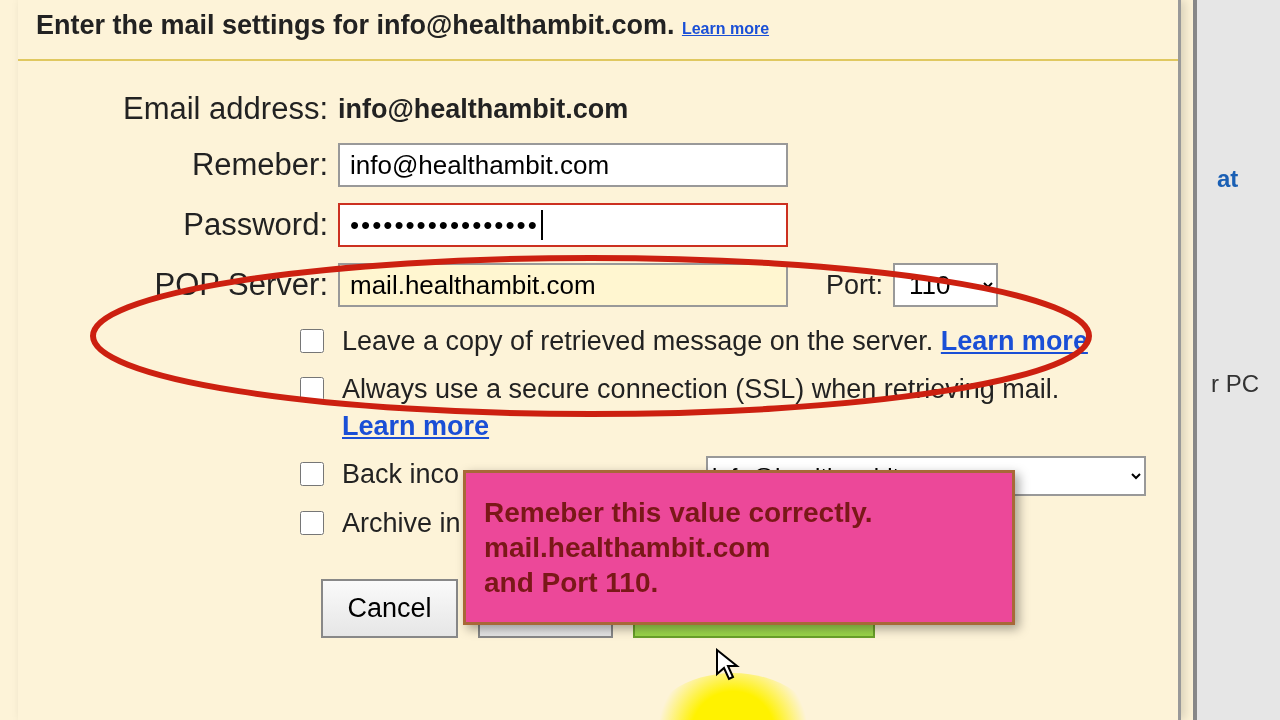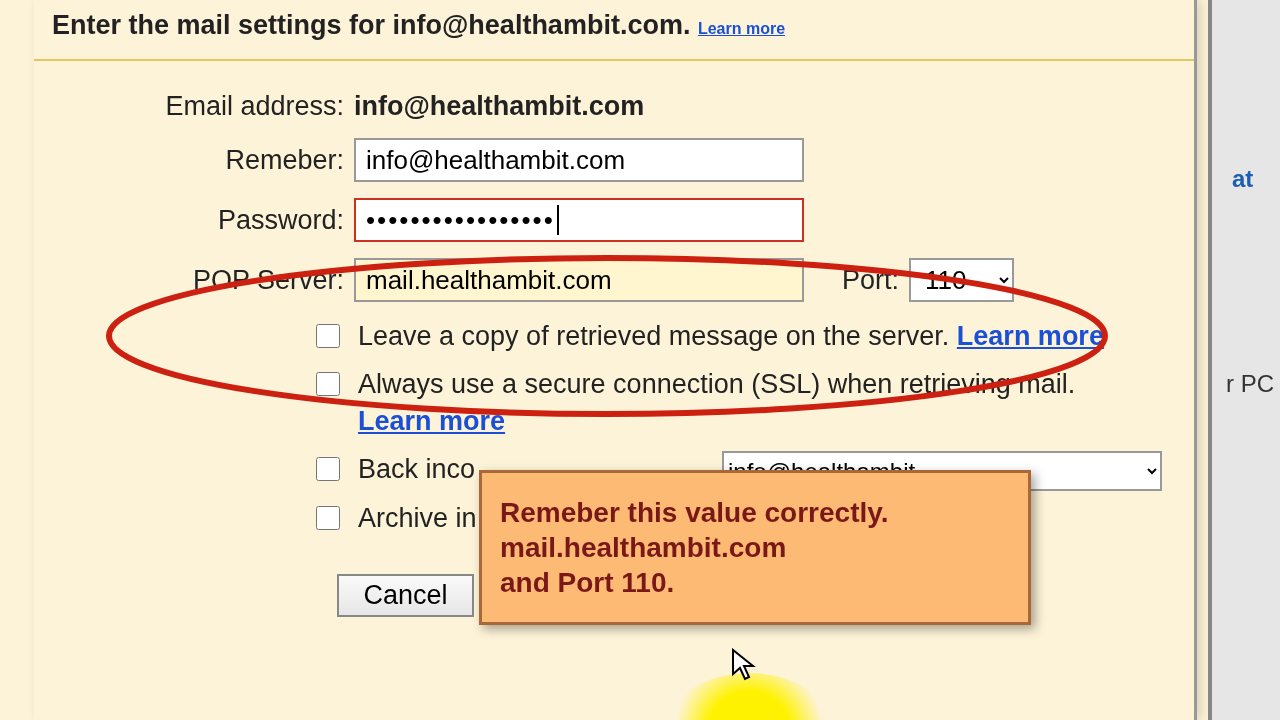--- a/index.html
+++ b/index.html
@@ -13,39 +13,40 @@
     position: relative;
   }
   .right-panel {
     position: absolute;
     right: 0;
     top: 0;
     width: 68px;
     height: 720px;
     background: #e6e6e6;
     border-left: 4px solid #888;
+    padding-left: 15px;
   }
   .right-panel .hint1 {
     position: absolute;
     top: 165px;
     left: 20px;
     font-size: 24px;
     color: #1a5fb4;
     font-weight: bold;
   }
   .right-panel .hint2 {
     position: absolute;
     top: 370px;
     left: 14px;
     font-size: 24px;
     color: #333;
   }
   .dialog {
     position: absolute;
-    left: 34px;
+    left: 18px;
     top: 0;
     width: 1160px;
     height: 720px;
     background: #fdf3d8;
     border-right: 3px solid #999;
     box-shadow: 4px 0 10px rgba(0,0,0,0.15);
   }
   .header {
     padding: 10px 18px 18px 18px;
     border-bottom: 2px solid #e0c860;
@@ -66,21 +67,21 @@
   }
   .row {
     display: flex;
     align-items: center;
     margin-bottom: 16px;
     position: relative;
   }
   .label {
     width: 310px;
     text-align: right;
-    font-size: 27px;
+    font-size: 31px;
     color: #222;
     padding-right: 10px;
   }
   .value-bold {
     font-size: 27px;
     font-weight: bold;
     color: #222;
   }
   .text-input {
     width: 450px;
@@ -154,21 +155,21 @@
     background: #fff;
     margin-left: 18px;
     vertical-align: middle;
   }
   .buttons {
     text-align: center;
     margin-top: 38px;
   }
   .btn {
     font-size: 27px;
-    padding: 4px 24px;
+    padding: 12px 24px;
     margin: 0 8px;
     border: 2px solid #888;
     background: linear-gradient(#fafafa,#e6e6e6);
     cursor: pointer;
   }
   .btn.primary {
     font-weight: bold;
     background: linear-gradient(#c8f08a,#9ad648);
     border-color: #6aa02a;
   }
@@ -181,21 +182,21 @@
     background: radial-gradient(circle, #fff200 0%, #fff200 40%, rgba(255,242,0,0) 72%);
     border-radius: 50%;
     z-index: 0;
   }
   .callout {
     position: absolute;
     left: 445px;
     top: 470px;
     width: 510px;
     padding: 22px 18px 22px 18px;
-    background: #fdba74;
+    background: #ec4899;
     border: 3px solid #a86838;
     box-shadow: 4px 4px 10px rgba(0,0,0,0.35);
     z-index: 5;
   }
   .callout-line {
     font-size: 28px;
     font-weight: bold;
     color: #7a1818;
     line-height: 1.25;
   }

